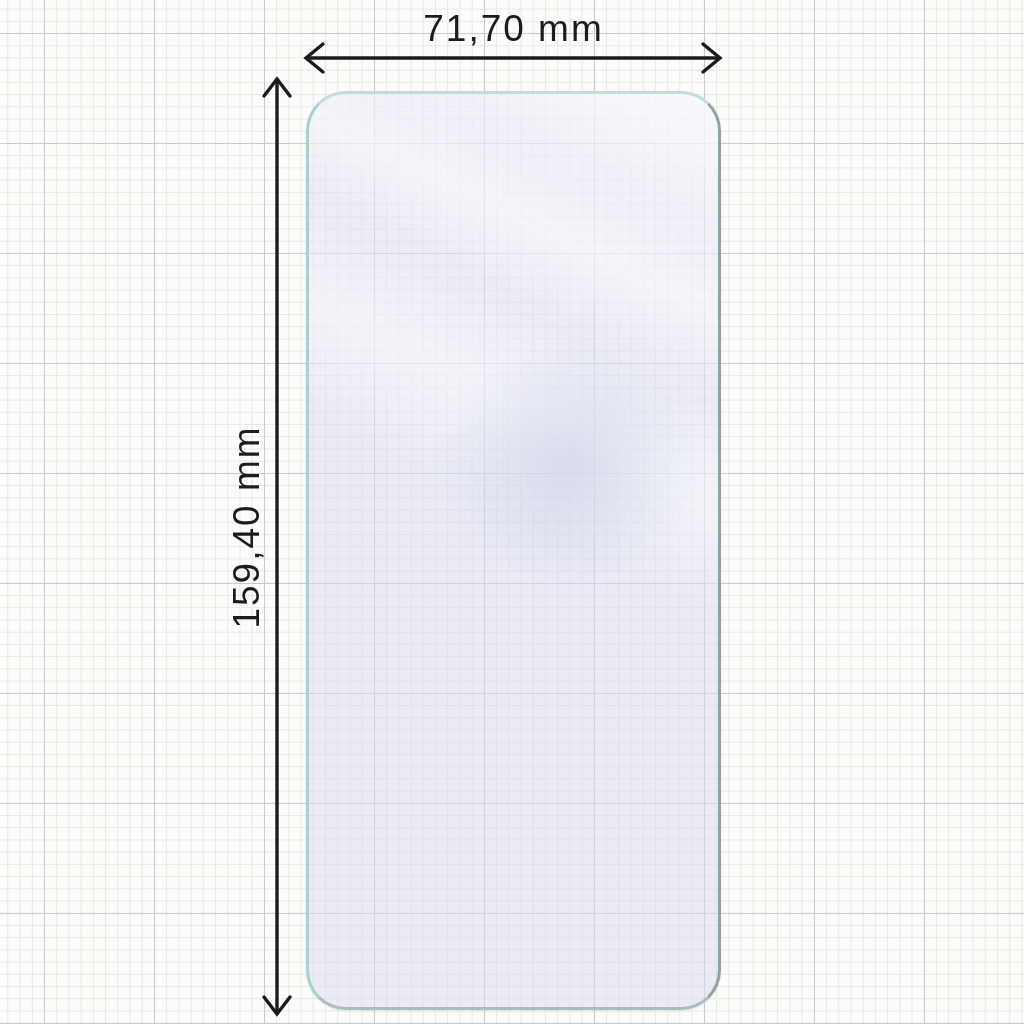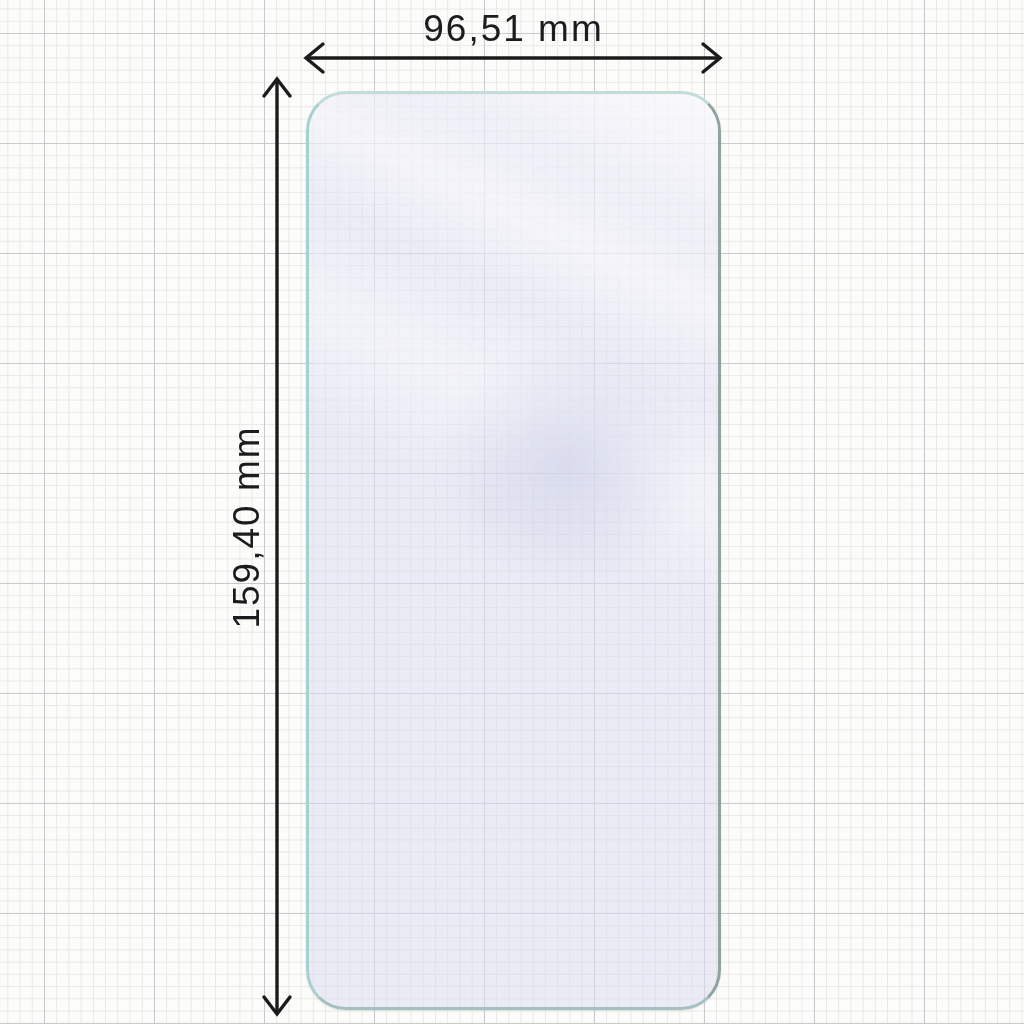--- a/index.html
+++ b/index.html
@@ -154,17 +154,17 @@
       <polyline points="323,44 306,58 323,72"></polyline>
       <polyline points="703,44 720,58 703,72"></polyline>
     </g>
     <g fill="none" stroke-width="3.4" stroke-linecap="round" stroke-linejoin="miter" stroke="#1b1b1b">
       <line x1="277" y1="80" x2="277" y2="1013"></line>
       <polyline points="264,96 277,79 290,96"></polyline>
       <polyline points="264,997 277,1014 290,997"></polyline>
     </g>
   </svg>
 
-  <div class="dim-label width-label">96,51 mm</div>
+  <div class="dim-label width-label">71,70 mm</div>
 
   <div class="dim-label height-label">159,40 mm</div>
 
 </div>
 
 </body></html>

